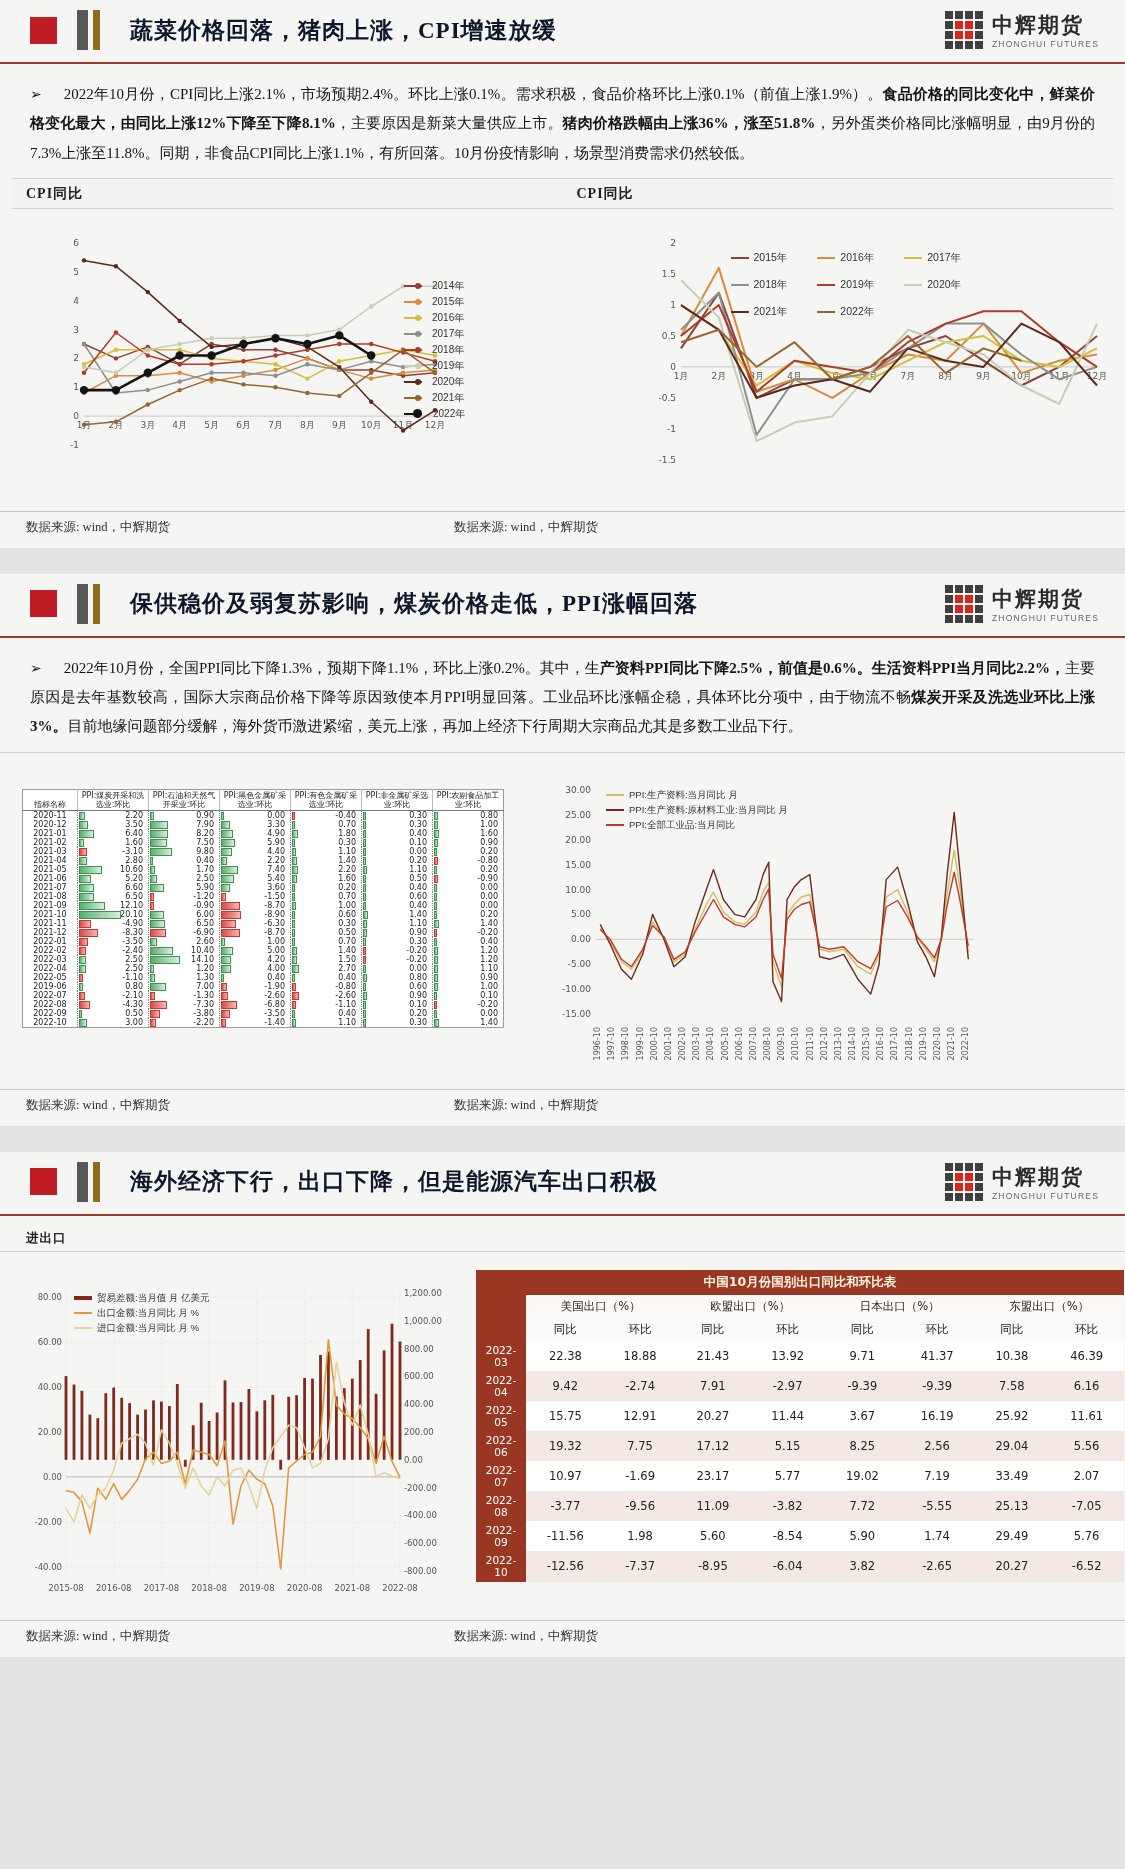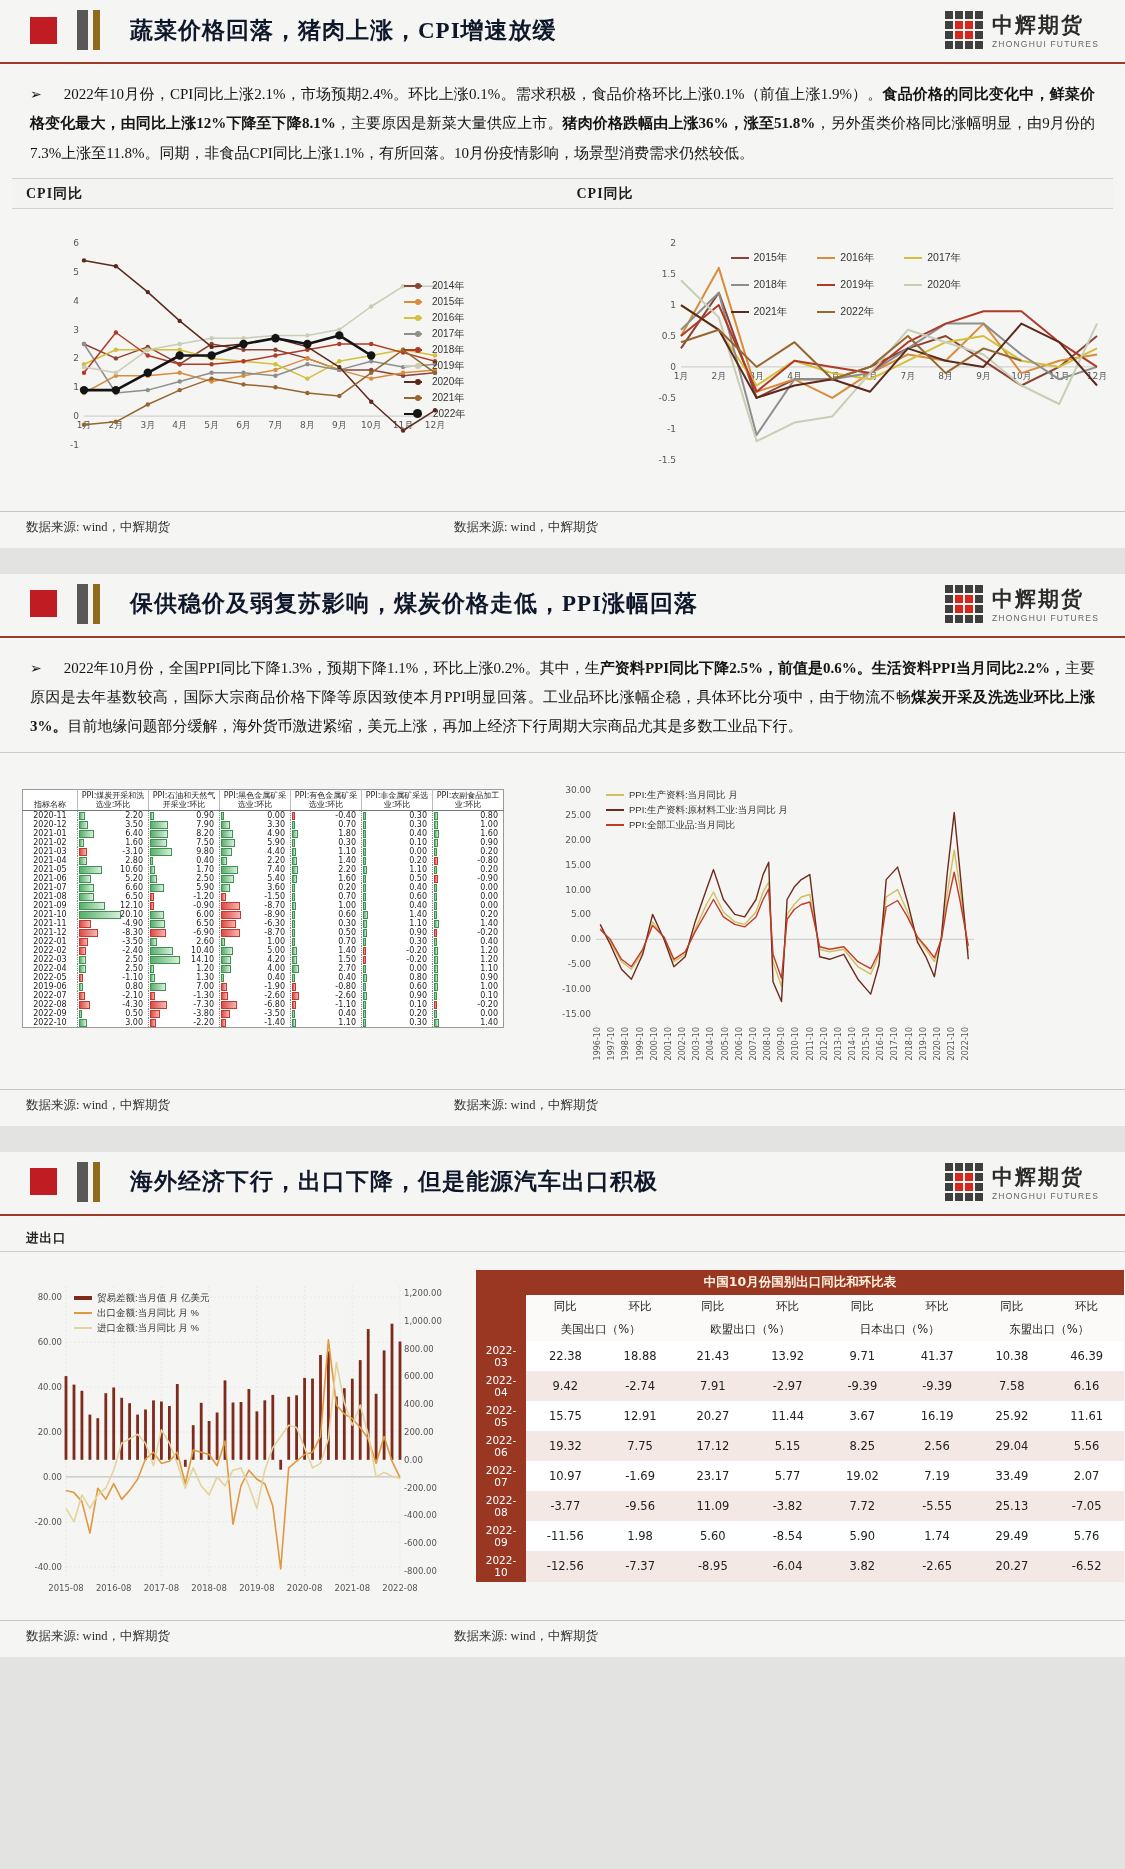--- a/index.html
+++ b/index.html
@@ -1263,35 +1263,35 @@
           </span>
         </div></div>
     <div id="exptable" style="margin-left:10px;margin-top:8px;">
         <table class="xtab">
           <tbody>
             <tr>
               <td class="titlebar" colspan="9">中国10月份国别出口同比和环比表</td>
             </tr>
             <tr>
               <th class="corner"></th>
+              <th colspan="2">美国出口（%）</th>
+              <th colspan="2">欧盟出口（%）</th>
+              <th colspan="2">日本出口（%）</th>
+              <th colspan="2">东盟出口（%）</th>
+            </tr>
+            <tr>
+              <th class="corner"></th>
               <th>同比</th>
               <th>环比</th>
               <th>同比</th>
               <th>环比</th>
               <th>同比</th>
               <th>环比</th>
               <th>同比</th>
               <th>环比</th>
-            </tr>
-            <tr>
-              <th class="corner"></th>
-              <th colspan="2">美国出口（%）</th>
-              <th colspan="2">欧盟出口（%）</th>
-              <th colspan="2">日本出口（%）</th>
-              <th colspan="2">东盟出口（%）</th>
             </tr>
             <tr class="">
               <td class="ylab">2022-
 03</td>
               <td>22.38</td>
               <td>18.88</td>
               <td>21.43</td>
               <td>13.92</td>
               <td>9.71</td>
               <td>41.37</td>

